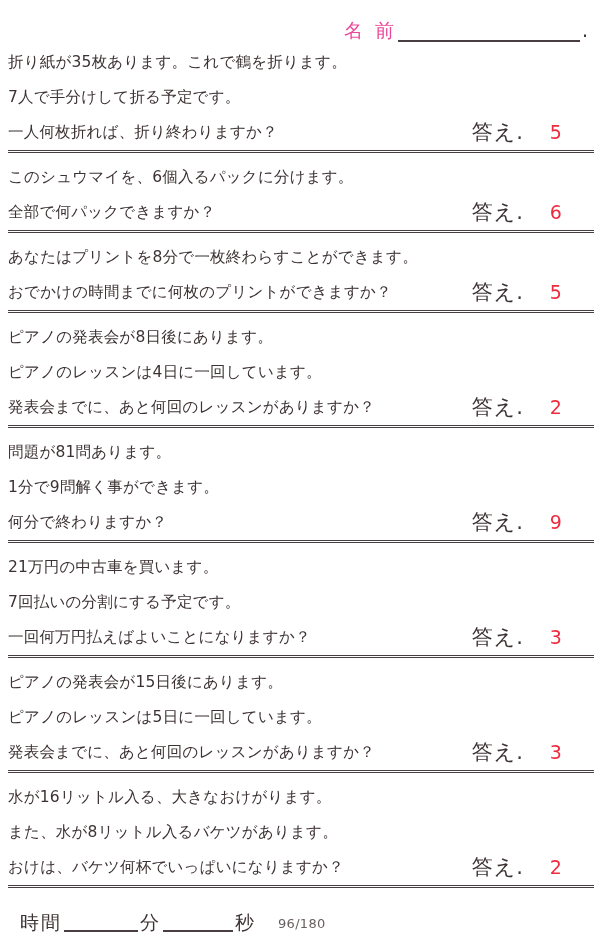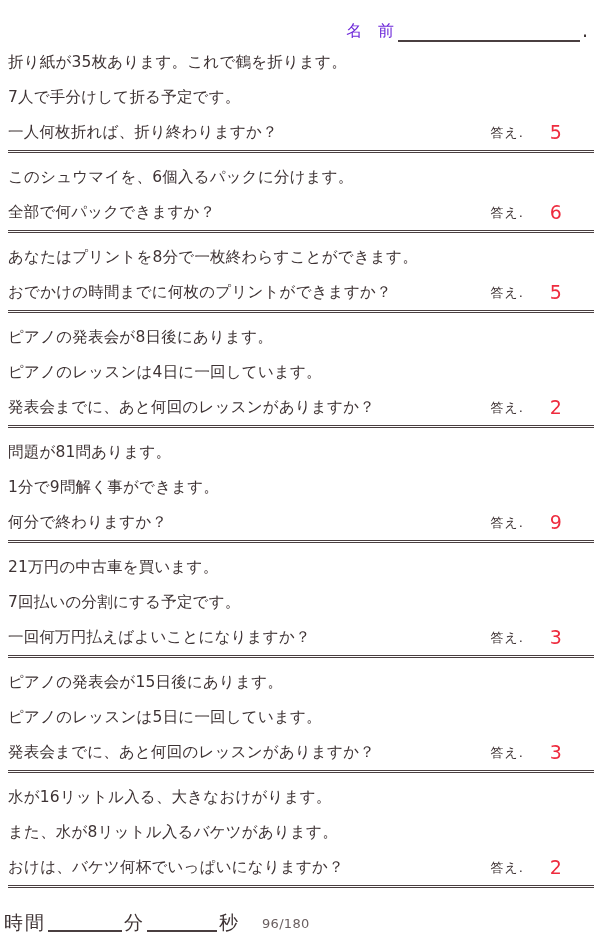--- a/index.html
+++ b/index.html
@@ -26,26 +26,25 @@
   
   .header {
     height: 42px;
     display: flex;
     align-items: flex-end;
     justify-content: flex-end;
     padding-right: 12px;
     box-sizing: border-box;
   }
   .name-label {
-    font-size: 16px;
+    font-size: 19px;
     letter-spacing: 3px;
-    color: #6d28d9;
+    color: #ec4899;
     line-height: 1;
     padding-bottom: 2px;
-    font-family: Liberation Mono, monospace;
   }
   .name-blank {
     display: inline-block;
     width: 182px;
     border-bottom: 2px solid #4a3f40;
     height: 20px;
     margin-left: 1px;
   }
   .name-dot {
     font-size: 19px;
@@ -79,40 +78,40 @@
     flex: 0 0 auto;
   }
   .answer-wrap {
     margin-left: auto;
     display: flex;
     align-items: center;
     flex: 0 0 auto;
     padding-right: 6px;
   }
   .answer-label {
-    font-size: 13px;
+    font-size: 21px;
     letter-spacing: 1px;
     color: #3d3233;
   }
   .answer-value {
     font-size: 19px;
     color: #ee2b3e;
     width: 64px;
     text-align: center;
     display: inline-block;
   }
 
   
   .footer {
     position: absolute;
     left: 0;
     bottom: 6px;
     width: 600px;
     display: flex;
-    padding: 0 4px;
+    padding: 0 20px;
     box-sizing: border-box;
   }
   .time-group {
     display: flex;
     align-items: flex-end;
     font-size: 19px;
     letter-spacing: 2px;
     color: #3d3233;
     line-height: 1;
   }

